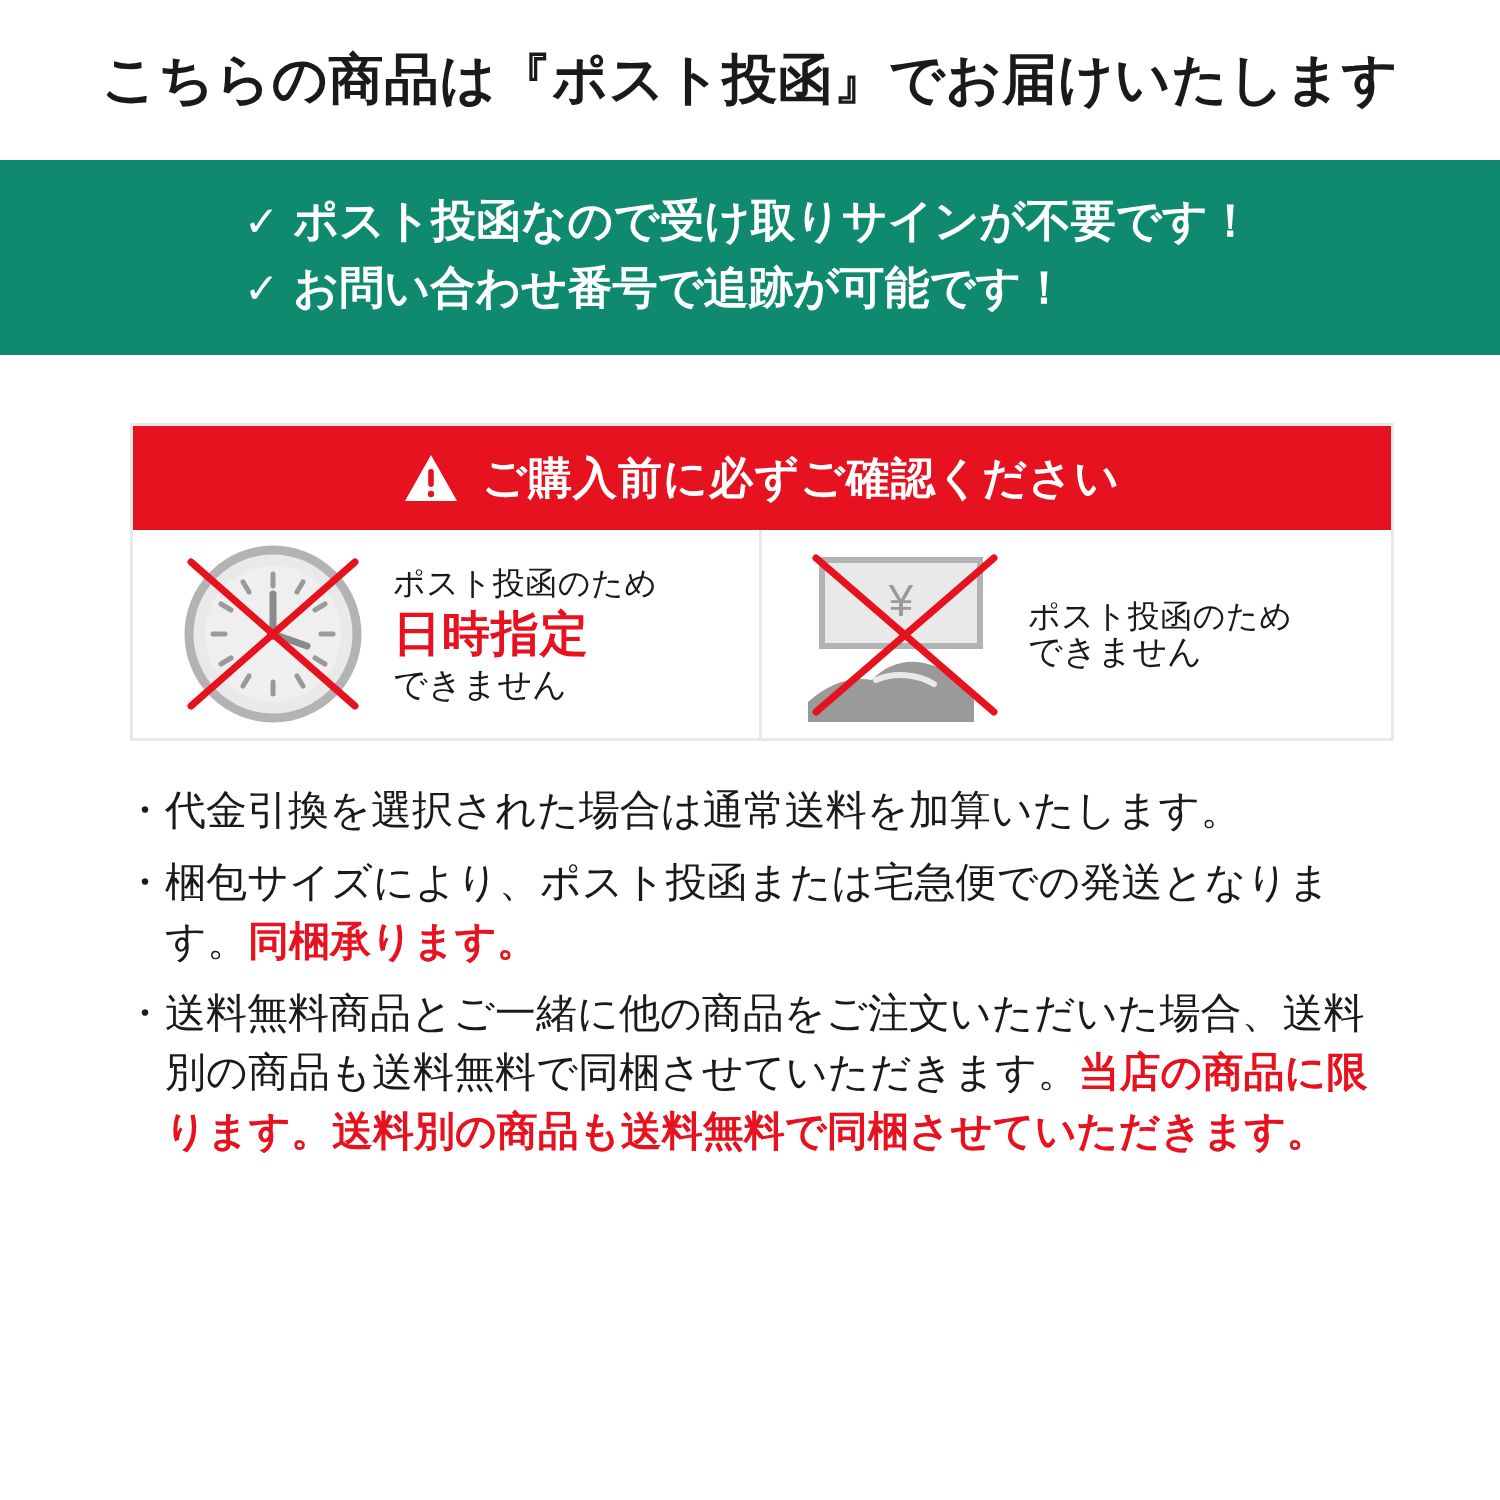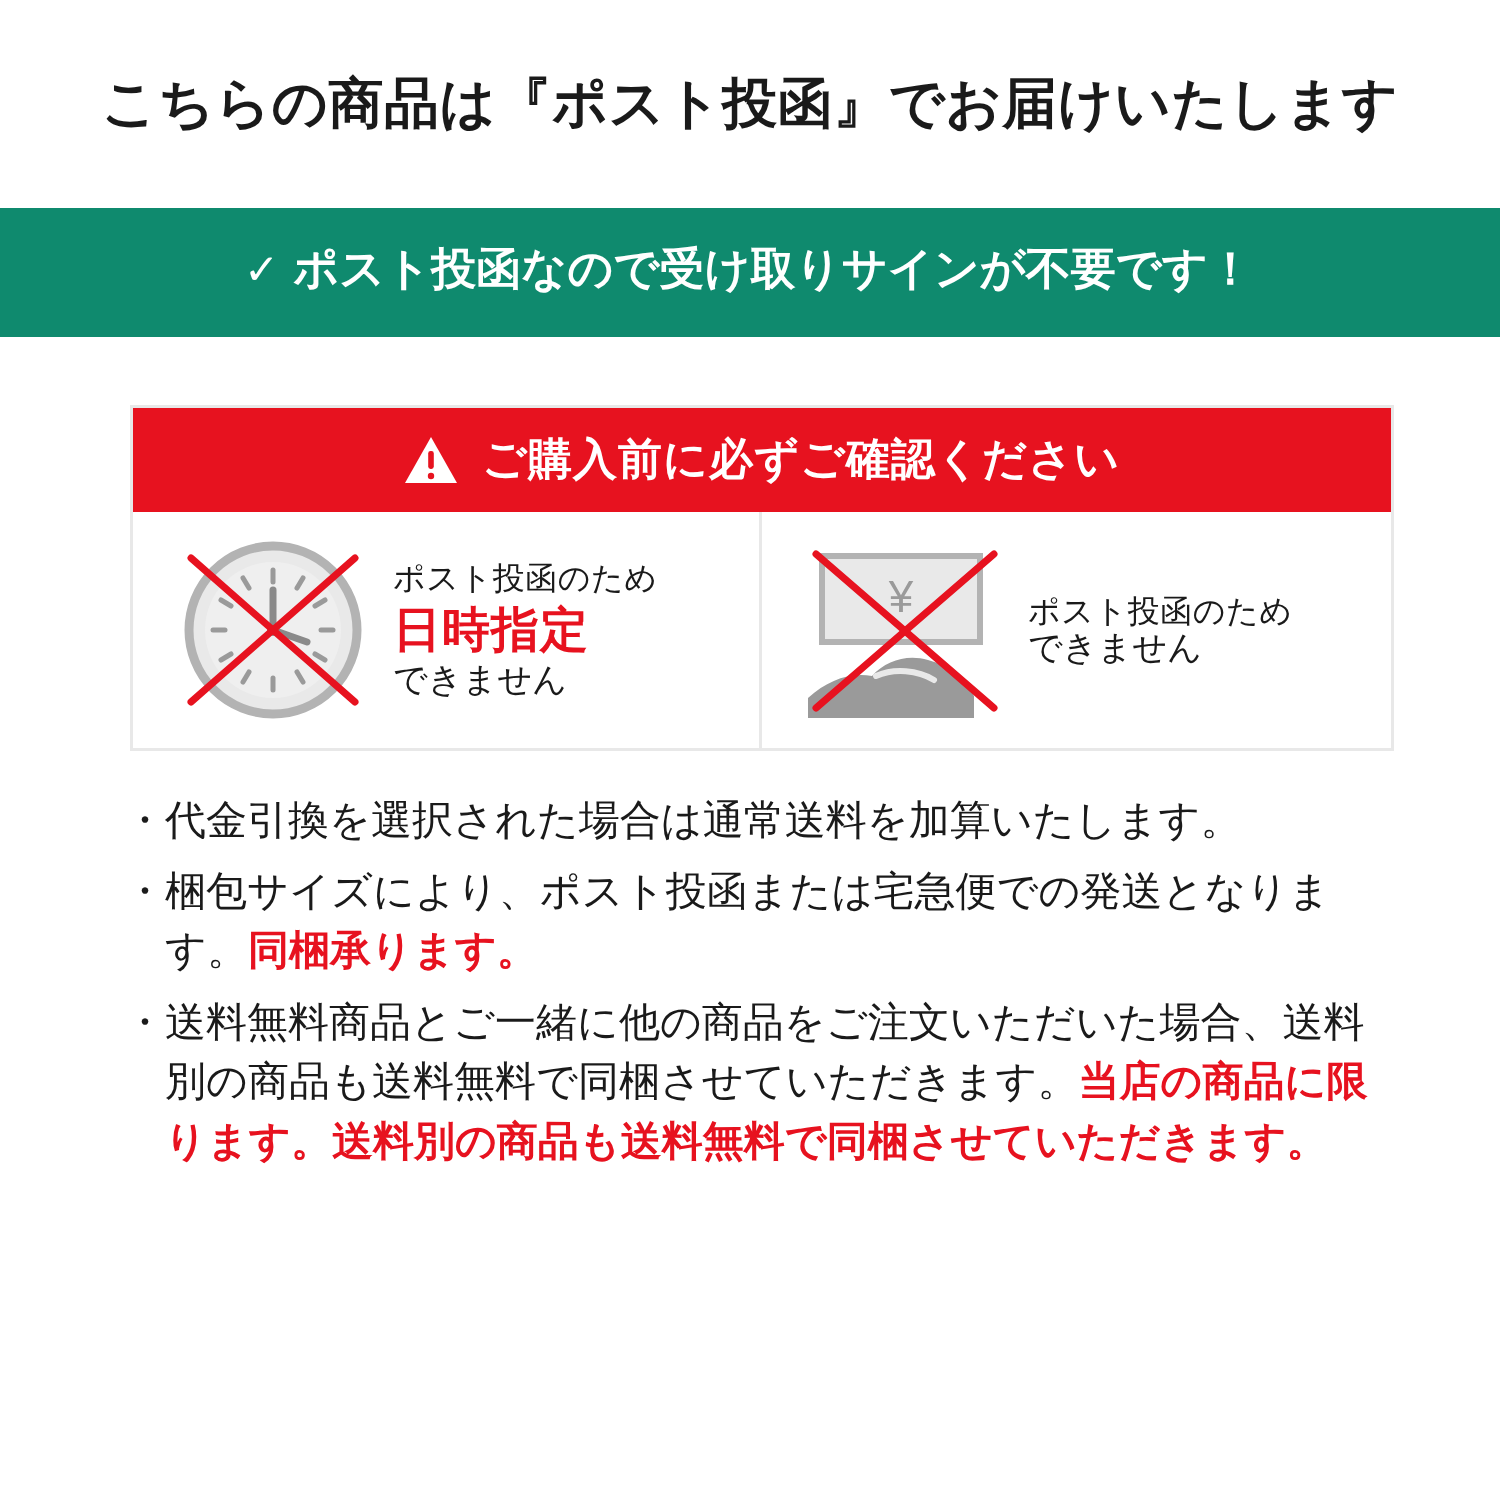--- a/index.html
+++ b/index.html
@@ -16,21 +16,21 @@
   }
   .page {
     position: relative;
     width: 1500px;
     height: 1500px;
     box-sizing: border-box;
   }
 
   
   .header {
-    height: 208px;
+    height: 160px;
     display: flex;
     align-items: center;
     justify-content: center;
     padding: 0 40px;
     box-sizing: border-box;
   }
   .header-title {
     font-size: 55px;
     font-weight: bold;
     letter-spacing: 0.5px;
@@ -81,21 +81,21 @@
   }
   .tri-icon {
     width: 54px;
     height: 50px;
     display: block;
   }
 
   .warn-body {
     display: flex;
     background: #ffffff;
-    height: 236px;
+    height: 208px;
   }
   .warn-col {
     flex: 1 1 50%;
     display: flex;
     align-items: center;
     position: relative;
     box-sizing: border-box;
   }
   .warn-col.left {
     border-right: 3px solid #e8e8e8;
@@ -161,20 +161,23 @@
 
 <div class="page">
 
   <div class="header">
     <div class="header-title">こちらの商品は『ポスト投函』でお届けいたします</div>
   </div>
 
   <div class="green-band">
     <div class="green-line">
       <span class="check">✓</span><span>ポスト投函なので受け取りサインが不要です！</span>
+    </div>
+    <div class="green-line">
+      <span class="check">✓</span><span>お問い合わせ番号で追跡が可能です！</span>
     </div>
   </div>
 
   <div class="warn-wrap">
     <div class="warn-head">
       <span>
         <svg class="tri-icon" viewBox="0 0 54 50" aria-hidden="true">
           <path d="M27 2 L53 48 L1 48 Z" fill="#ffffff"></path>
           <rect x="24.2" y="16" width="5.6" height="18" rx="2.4" fill="#e7121f"></rect>
           <circle cx="27" cy="41" r="3.2" fill="#e7121f"></circle>

